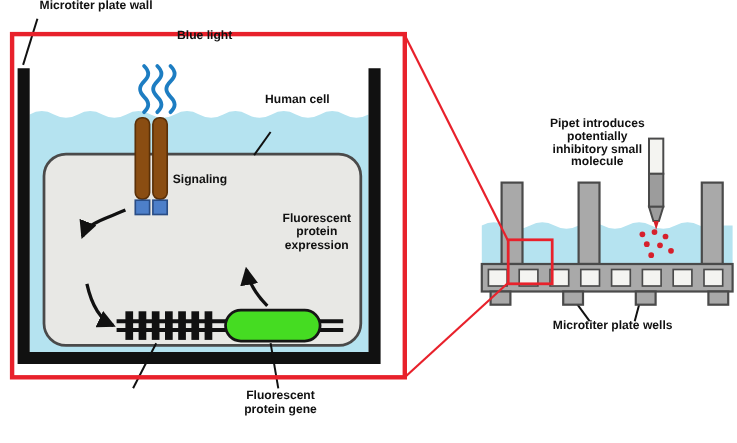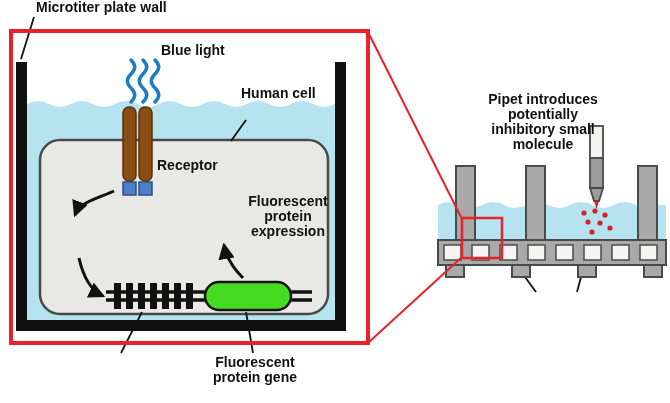--- a/index.html
+++ b/index.html
@@ -1,19 +1,19 @@
 <!DOCTYPE html>
 <html style="--red: #e8212b; --liquid: #b5e3f0; --cell: #e8e8e5; --cell_border: #4a4a4a; --receptor: #8a4d12; --receptor_border: #5a3008; --receptor_dock: #4d7fc9; --gene_green: #45dc22; --plate_gray: #a9a9a9; --plate_border: #4a4a4a; --blue_light: #1d7dc2; --dot_red: #d6202c; --ink: #111111;"><head>
 <meta charset="utf-8">
 <style>
   html,body{margin:0;padding:0;background:#fff;}
   #figure{position:relative;width:670px;height:403px;background:#fff;overflow:hidden;
           font-family:"Liberation Sans",sans-serif;}
   #scene{position:absolute;left:0;top:0;}
-  .label{position:absolute;font-weight:700;font-size:14px;color:var(--ink);
+  .label{position:absolute;font-weight:700;font-size:11px;color:var(--ink);
          white-space:pre-line;line-height:1.07;}
   .center{text-align:center;}
   
   .liquid{fill:var(--liquid);}
   .ink-fill{fill:var(--ink);}
   .leader{stroke:var(--ink);stroke-width:1.8;}
   .arrow{stroke:var(--ink);stroke-width:3;fill:none;}
   .cellbody{fill:var(--cell);stroke:var(--cell_border);stroke-width:2.5;}
   .receptor-bar{fill:var(--receptor);stroke:var(--receptor_border);stroke-width:1.5;}
   .dock{fill:var(--receptor_dock);stroke:#2a4d85;stroke-width:1.5;}
@@ -121,25 +121,26 @@
       <circle class="dot" cx="592" cy="232" r="2.6"></circle>
     </g>
 
     <line class="redline" stroke-width="2" x1="369" y1="34" x2="462" y2="219"></line>
     <line class="redline" stroke-width="2" x1="369" y1="342" x2="462" y2="257"></line>
     <rect class="redbox" stroke-width="2.5" x="462" y="218" width="40" height="40"></rect>
     <rect class="redbox" stroke-width="4" x="11" y="31" width="357" height="312"></rect>
   </svg>
 
   <div class="label" style="left:36px;top:0px;">Microtiter plate wall</div>
-  <div class="label" style="left:161px;top:43px;text-align:center;">Blue light</div>
+  <div class="label" style="left:161px;top:27px;text-align:center;">Blue light</div>
   <div class="label" style="left:241px;top:86px;">Human cell</div>
-  <div class="label" style="left:157px;top:158px;">Receptor</div>
+  <div class="label" style="left:157px;top:158px;">Signaling</div>
   <div class="label center" style="left:232px;top:194px;width:112px;">Fluorescent
 protein
 expression</div>
   <div class="label center" style="left:196px;top:355px;width:118px;">Fluorescent
 protein gene</div>
-  <div class="label center" style="left:473px;top:92px;width:140px;">Pipet introduces
+  <div class="label center" style="left:473px;top:107px;width:140px;">Pipet introduces
 potentially
 inhibitory small
 molecule</div>
+  <div class="label center" style="left:478px;top:291px;width:158px;">Microtiter plate wells</div>
 </div>
 
 </body></html>

